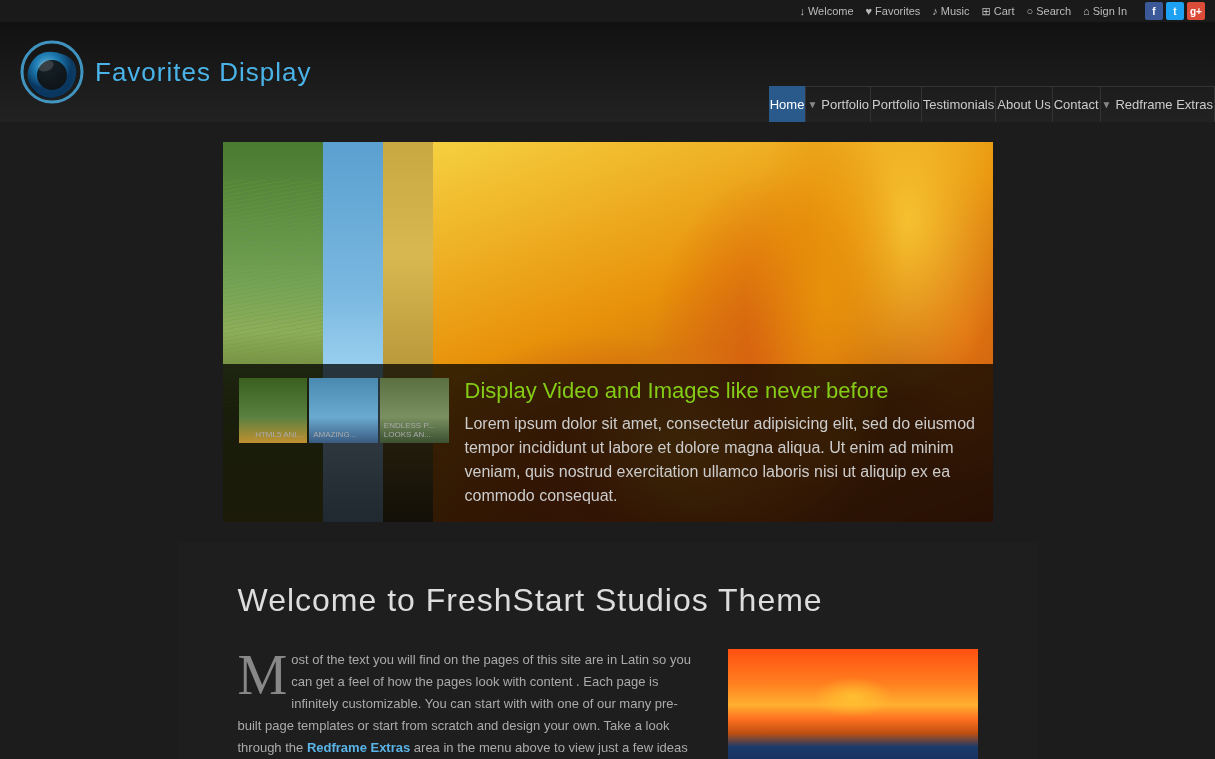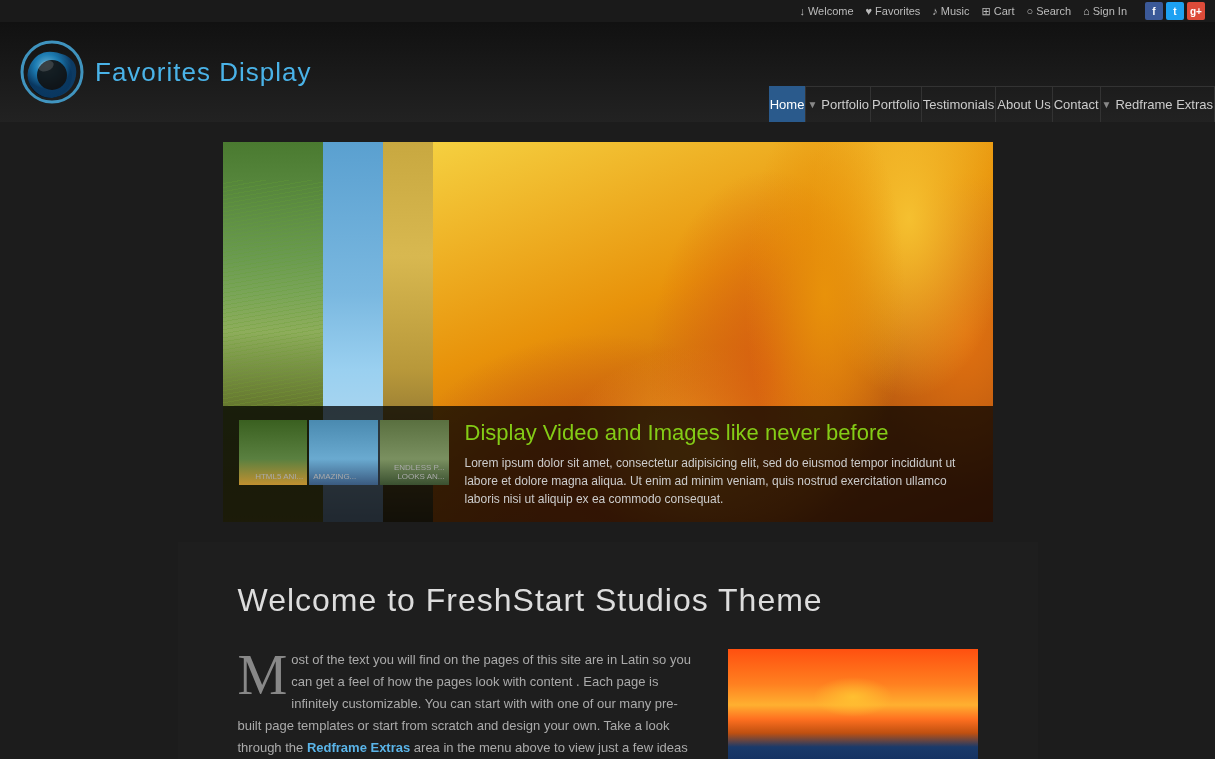--- a/index.html
+++ b/index.html
@@ -201,34 +201,33 @@
     }
     .thumb-1 {
       background: linear-gradient(180deg, #3a6020 0%, #5a8040 60%, #c09030 100%);
       text-align: right;
     }
     .thumb-2 {
       background: linear-gradient(180deg, #4a8ab0 0%, #6aaad0 60%, #3a5a80 100%);
     }
     .thumb-3 {
       background: linear-gradient(180deg, #5a7040 0%, #7a9060 60%, #3a5030 100%);
-      text-align: right;
     }
     .slide-text {
       padding-left: 16px;
       flex: 1;
     }
     .slide-text h2 {
       color: #84cc16;
       font-size: 22px;
       font-weight: normal;
       margin-bottom: 8px;
     }
     .slide-text p {
-      font-size: 12px;
+      font-size: 16px;
       color: #ccc;
       line-height: 1.5;
     }
 
     
     #content-section {
       background: #1c1c1c;
       margin: 0;
       padding: 0;
     }

